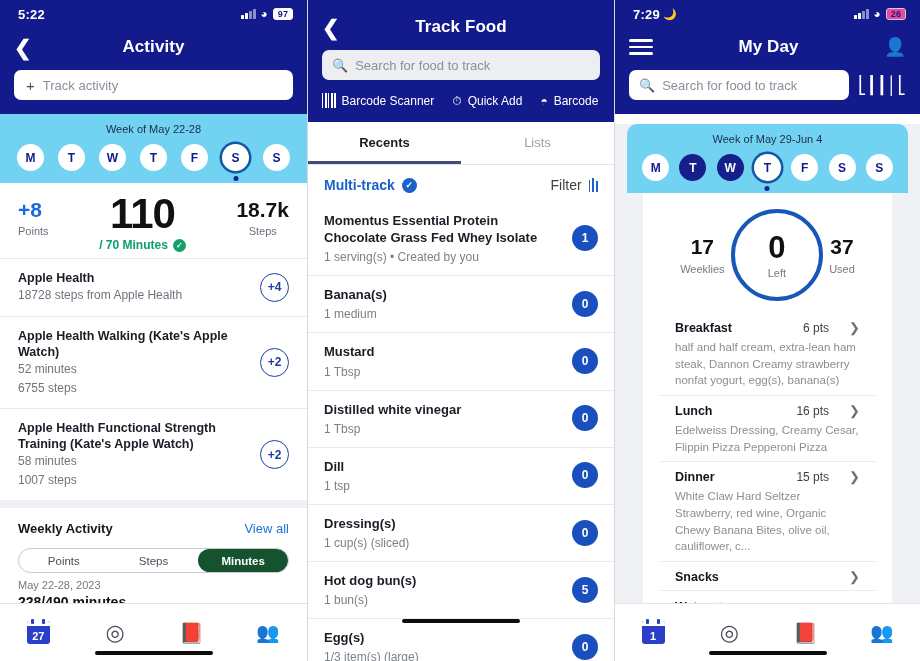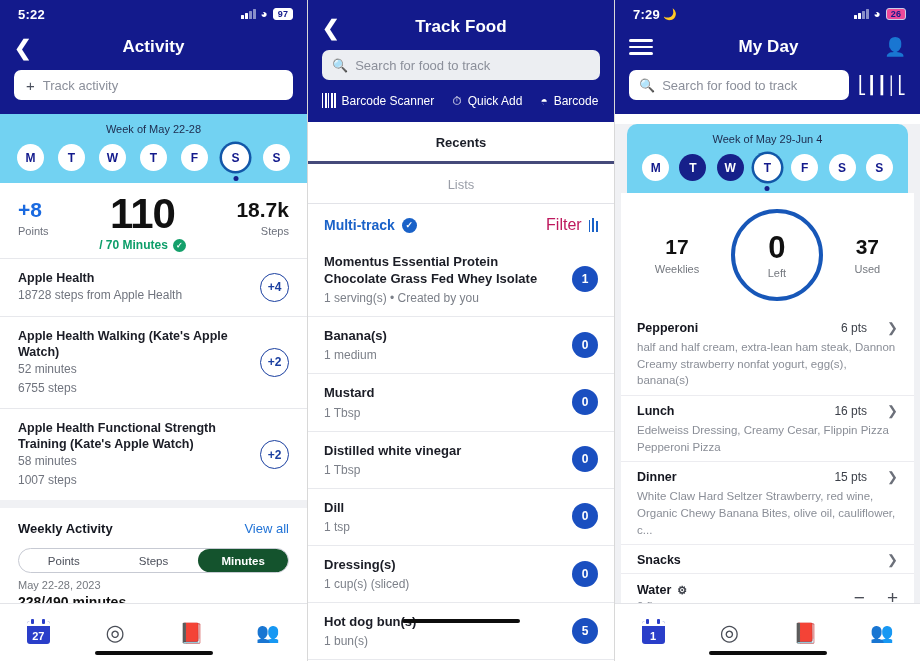--- a/index.html
+++ b/index.html
@@ -84,21 +84,21 @@
     width: 5px; height: 5px; border-radius: 50%; background: #16208a;
   }
 
   
   .stats { display: flex; align-items: flex-start; justify-content: space-between; padding: 16px 18px 6px; }
   .stat-l .big { font-size: 21px; font-weight: bold; color: #1a6ae0; line-height: 1; }
   .stat-l .lab, .stat-r .lab { font-size: 11px; color: #6d717c; margin-top: 5px; }
   .stat-c { text-align: center; margin-top: -6px; }
   .stat-c .big { font-size: 42px; font-weight: bold; color: #111; line-height: 1; letter-spacing:-1px; }
   .stat-c .sub { font-size: 12px; color: #0d9e6a; font-weight: bold; margin-top: 3px; display:flex; align-items:center; justify-content:center; gap:5px; }
-  .stat-r { text-align: right; }
+  .stat-r { text-align: center; }
   .stat-r .big { font-size: 21px; font-weight: bold; color: #111; line-height: 1; }
   .check-badge {
     width: 13px; height: 13px; border-radius: 50%; background: #14a06b; color: #fff;
     font-size: 8px; display: inline-flex; align-items: center; justify-content: center;
   }
 
   .alist { }
   .arow { display: flex; align-items: center; justify-content: space-between; gap: 10px;
           padding: 11px 18px; border-top: 1px solid #e7e8ec; }
   .arow .ttl { font-size: 12.5px; font-weight: bold; color: #1b1d26; line-height: 1.3; }
@@ -117,46 +117,46 @@
     margin-top: 12px; display: flex; border: 1px solid #c7cad3; border-radius: 16px;
     height: 25px; overflow: hidden; background: #fff;
   }
   .seg div { flex: 1; display: flex; align-items: center; justify-content: center;
              font-size: 11.5px; color: #4b4f5a; }
   .seg div.on { background: #14532d; color: #fff; font-weight: bold; border-radius: 16px; }
   .wsec .range { font-size: 11px; color: #74787f; margin-top: 6px; }
   .wsec .total { font-size: 14px; font-weight: bold; color: #111; margin-top: 3px; }
 
   
-  .tabs { display: flex; border-bottom: 1px solid #e2e3e8; flex-direction: column; }
+  .tabs { display: flex; border-bottom: 1px solid #e2e3e8; }
   .tab { flex: 1; text-align: center; padding: 13px 0 11px; font-size: 13px; color: #9a9ea8; }
   .tab.on { color: #1b1e28; font-weight: bold; border-bottom: 3px solid #454a7a; }
   .mtrow { display: flex; align-items: center; justify-content: space-between; padding: 12px 16px 9px; }
   .mt { display: flex; align-items: center; gap: 7px; font-size: 14px; font-weight: bold; color: #1a62c8; }
   .mt .cb { width: 15px; height: 15px; border-radius: 50%; background: #1a62c8; color: #fff;
             font-size: 9px; display: flex; align-items: center; justify-content: center; }
-  .filt { display: flex; align-items: center; gap: 7px; font-size: 16px; color: #be185d; font-weight:500;margin-left:28px; }
+  .filt { display: flex; align-items: center; gap: 7px; font-size: 14px; color: #404040; font-weight:500;margin-left:28px; }
   .sliders { display:inline-flex; align-items:flex-end; gap:2px; height:14px; }
   .sliders i { width:1.8px; background:#1a62c8; display:block; position:relative; }
   .sliders i:nth-child(1){height:12px;} .sliders i:nth-child(2){height:14px;} .sliders i:nth-child(3){height:11px;}
 
   .food { display: flex; align-items: center; justify-content: space-between; gap: 10px;
           padding: 10px 16px 11px; border-top: 1px solid #e8e9ed; }
   .food:first-of-type { border-top: none; }
   .food .fname { font-size: 13px; font-weight: bold; color: #1b1d26; line-height: 1.32; }
   .food .fmeta { font-size: 12px; color: #7c8089; margin-top: 4px; }
   .fbadge {
     width: 26px; height: 26px; border-radius: 50%; background: #1a4fc0; color: #fff;
     font-size: 12px; font-weight: bold; flex: 0 0 auto;
     display: flex; align-items: center; justify-content: center;
   }
 
   
   .p3body { background: #f0f1f4; height: 100%; }
-  .daycard { background: #fff; margin: 0 6px; border-radius: 0 0 10px 10px; padding: 12px 0 10px; }
+  .daycard { background: #fff; margin: 0 28px; border-radius: 0 0 10px 10px; padding: 12px 16px 10px; }
   .rings { display: flex; align-items: center; justify-content: space-around; padding: 4px 18px 12px; }
   .ringstat { text-align: center; }
   .ringstat .v { font-size: 21px; font-weight: bold; color: #111; line-height: 1; }
   .ringstat .l { font-size: 11px; color: #74787f; margin-top: 6px; }
   .ring {
     width: 92px; height: 92px; border-radius: 50%;
     border: 4px solid #1757b8; display: flex; flex-direction: column;
     align-items: center; justify-content: center;
   }
   .ring .v { font-size: 31px; font-weight: bold; color: #111; line-height: 1; }
@@ -537,21 +537,21 @@
             <div class="l">Left</div>
           </div>
           <div class="ringstat">
             <div class="v">37</div>
             <div class="l">Used</div>
           </div>
         </div>
 
         <div class="meal">
           <div class="meal-head">
-            <span class="meal-name">Pepperoni</span>
+            <span class="meal-name">Breakfast</span>
             <span class="meal-right">
               <span>6 pts</span>
               <span class="caret">❯</span>
             </span>
           </div>
           <div class="meal-items">half and half cream, extra-lean ham steak, Dannon Creamy strawberry nonfat yogurt, egg(s), banana(s)</div>
         </div>
 
         <div class="meal">
           <div class="meal-head">

